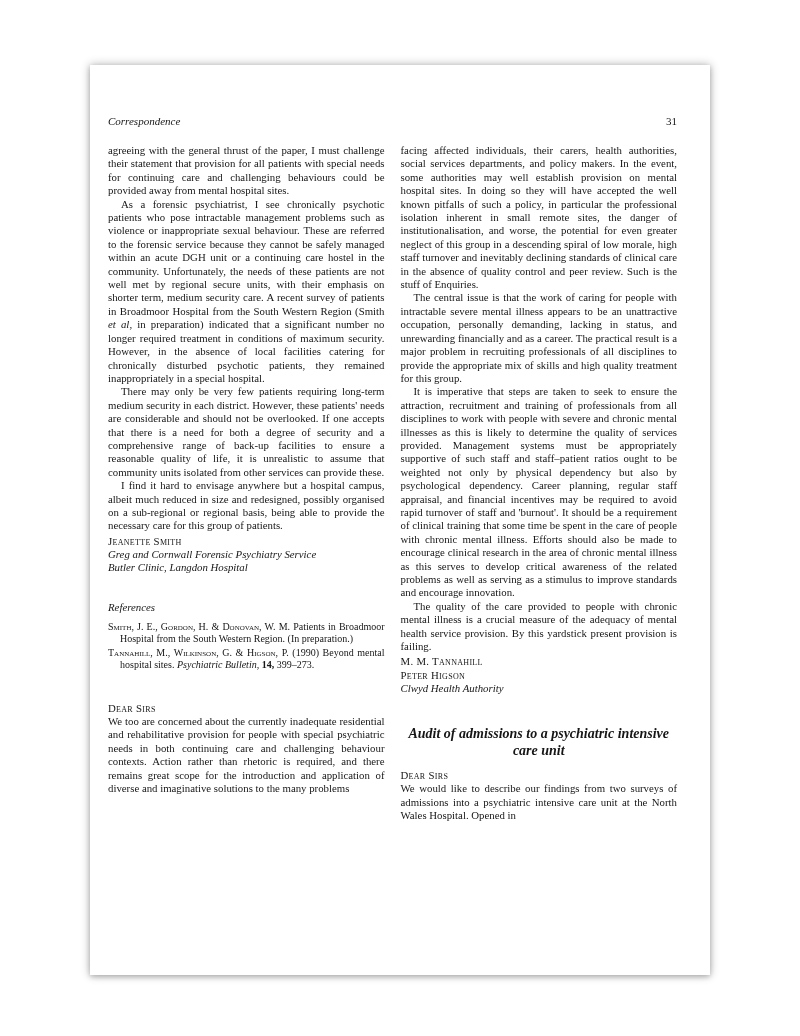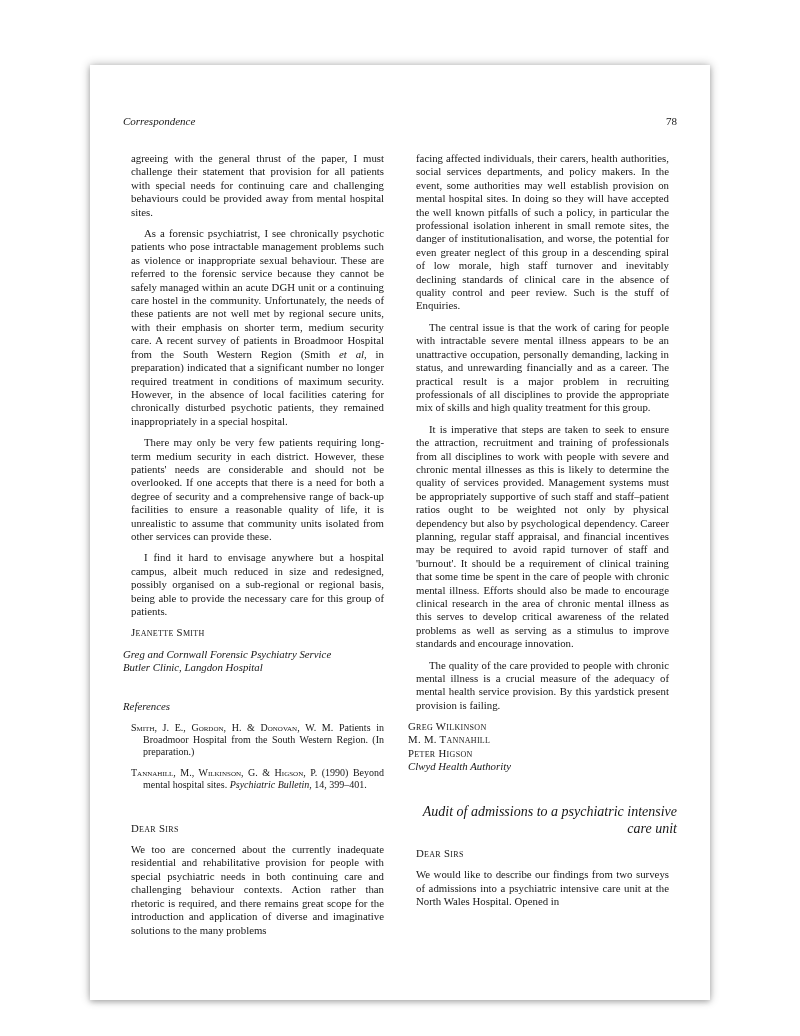--- a/index.html
+++ b/index.html
@@ -9,40 +9,40 @@
     min-height: 1036px;
     font-family: "Liberation Serif", "DejaVu Serif", serif;
     color: #161616;
   }
   .page {
     width: 620px;
     min-height: 910px;
     margin: 65px auto 61px;
     background: #ffffff;
     box-shadow: 0 0 9px rgba(0,0,0,0.30), 0 2px 5px rgba(0,0,0,0.18);
-    padding: 50px 33px 55px 33px;
+    padding: 50px 33px 55px 18px;
   }
   .page-header {
     display: flex;
     justify-content: space-between;
     align-items: baseline;
     font-size: 11px;
     margin-bottom: 17px;
   }
   .running-title { font-style: italic; }
   .columns { display: flex; gap: 16px; }
   .col {
     width: 50%;
     font-size: 10.8px;
     line-height: 13.4px;
     text-align: justify;
     -webkit-hyphens: auto;
     hyphens: auto;
   }
-  p { margin: 8px; }
+  p { margin: 0; }
   .ind { text-indent: 13px; font-family: Liberation Serif, serif; }
   .sig { text-align: left; font-variant: small-caps; letter-spacing: 0.3px; margin-top: 2px; }
   .sig-line { line-height: 13.2px; }
   .addr { font-style: italic; }
   .addr-line { line-height: 13.2px; }
   .ref-heading {
     font-style: italic;
     font-weight: normal;
     font-size: 10.8px;
     margin: 26px 0 7px 0;
@@ -56,37 +56,37 @@
     text-align: justify;
   }
   .sc { font-variant: small-caps; }
   .salut {
     font-variant: small-caps;
     letter-spacing: 0.3px;
     margin-top: 30px;
   }
   .article-title {
     font-style: italic;
-    font-weight: normal;
+    font-weight: bold;
     font-size: 14px;
     line-height: 17px;
     margin: 30px 0 10px 0;
-    text-align: right;
+    text-align: center;
   }
   .journal-italic { }
-  .vol { font-weight: normal; font-style: normal; }
+  .vol { font-weight: bold; font-style: normal; }
 </style>
 </head>
 <body>
 
 <div class="page">
 
   <div class="page-header">
     <span class="running-title">Correspondence</span>
-    <span class="page-number">78</span>
+    <span class="page-number">31</span>
   </div>
 
   <div class="columns">
 
     <div class="col">
       <p class="para">agreeing with the general thrust of the paper, I must challenge their statement that provision for all patients with special needs for continuing care and challenging behaviours could be provided away from mental hospital sites.</p>
       <p class="para ind"><span>As a forensic psychiatrist, I see chronically psychotic patients who pose intractable management problems such as violence or inappropriate sexual behaviour. These are referred to the forensic service because they cannot be safely managed within an acute DGH unit or a continuing care hostel in the community. Unfortunately, the needs of these patients are not well met by regional secure units, with their emphasis on shorter term, medium security care. A recent survey of patients in Broadmoor Hospital from the South Western Region (Smith </span><i>et al</i><span>, in preparation) indicated that a significant number no longer required treatment in conditions of maximum security. However, in the absence of local facilities catering for chronically disturbed psychotic patients, they remained inappropriately in a special hospital.</span></p>
       <p class="para ind">There may only be very few patients requiring long-term medium security in each district. However, these patients' needs are considerable and should not be overlooked. If one accepts that there is a need for both a degree of security and a comprehensive range of back-up facilities to ensure a reasonable quality of life, it is unrealistic to assume that community units isolated from other services can provide these.</p>
       <p class="para ind">I find it hard to envisage anywhere but a hospital campus, albeit much reduced in size and redesigned, possibly organised on a sub-regional or regional basis, being able to provide the necessary care for this group of patients.</p>
 
@@ -94,34 +94,33 @@
 
       <div class="addr">
         <div class="addr-line">Greg and Cornwall Forensic Psychiatry Service</div>
         <div class="addr-line">Butler Clinic, Langdon Hospital</div>
       </div>
 
       <h3 class="ref-heading">References</h3>
 
       <p class="ref"><span class="sc">Smith, J. E., Gordon, H. &amp; Donovan, W. M.</span><span> Patients in Broadmoor Hospital from the South Western Region. (In preparation.)</span></p>
 
-      <p class="ref"><span class="sc">Tannahill, M., Wilkinson, G. &amp; Higson, P.</span><span> (1990) Beyond mental hospital sites. </span><i class="journal-italic">Psychiatric Bulletin,</i><b class="vol"> 14,</b><span> 399–401.</span></p>
+      <p class="ref"><span class="sc">Tannahill, M., Wilkinson, G. &amp; Higson, P.</span><span> (1990) Beyond mental hospital sites. </span><i class="journal-italic">Psychiatric Bulletin,</i><b class="vol"> 14,</b><span> 399–273.</span></p>
 
       <p class="salut">Dear Sirs</p>
       <p class="para">We too are concerned about the currently inadequate residential and rehabilitative provision for people with special psychiatric needs in both continuing care and challenging behaviour contexts. Action rather than rhetoric is required, and there remains great scope for the introduction and application of diverse and imaginative solutions to the many problems</p>
     </div>
 
     <div class="col">
       <p class="para">facing affected individuals, their carers, health authorities, social services departments, and policy makers. In the event, some authorities may well establish provision on mental hospital sites. In doing so they will have accepted the well known pitfalls of such a policy, in particular the professional isolation inherent in small remote sites, the danger of institutionalisation, and worse, the potential for even greater neglect of this group in a descending spiral of low morale, high staff turnover and inevitably declining standards of clinical care in the absence of quality control and peer review. Such is the stuff of Enquiries.</p>
       <p class="para ind">The central issue is that the work of caring for people with intractable severe mental illness appears to be an unattractive occupation, personally demanding, lacking in status, and unrewarding financially and as a career. The practical result is a major problem in recruiting professionals of all disciplines to provide the appropriate mix of skills and high quality treatment for this group.</p>
       <p class="para ind">It is imperative that steps are taken to seek to ensure the attraction, recruitment and training of professionals from all disciplines to work with people with severe and chronic mental illnesses as this is likely to determine the quality of services provided. Management systems must be appropriately supportive of such staff and staff–patient ratios ought to be weighted not only by physical dependency but also by psychological dependency. Career planning, regular staff appraisal, and financial incentives may be required to avoid rapid turnover of staff and 'burnout'. It should be a requirement of clinical training that some time be spent in the care of people with chronic mental illness. Efforts should also be made to encourage clinical research in the area of chronic mental illness as this serves to develop critical awareness of the related problems as well as serving as a stimulus to improve standards and encourage innovation.</p>
       <p class="para ind">The quality of the care provided to people with chronic mental illness is a crucial measure of the adequacy of mental health service provision. By this yardstick present provision is failing.</p>
 
       <div class="sig">
-        <div class="sig-line">Greg Wilkinson</div>
         <div class="sig-line">M. M. Tannahill</div>
         <div class="sig-line">Peter Higson</div>
       </div>
 
       <div class="addr">
         <div class="addr-line">Clwyd Health Authority</div>
       </div>
 
       <h2 class="article-title">Audit of admissions to a psychiatric intensive care unit</h2>
 

